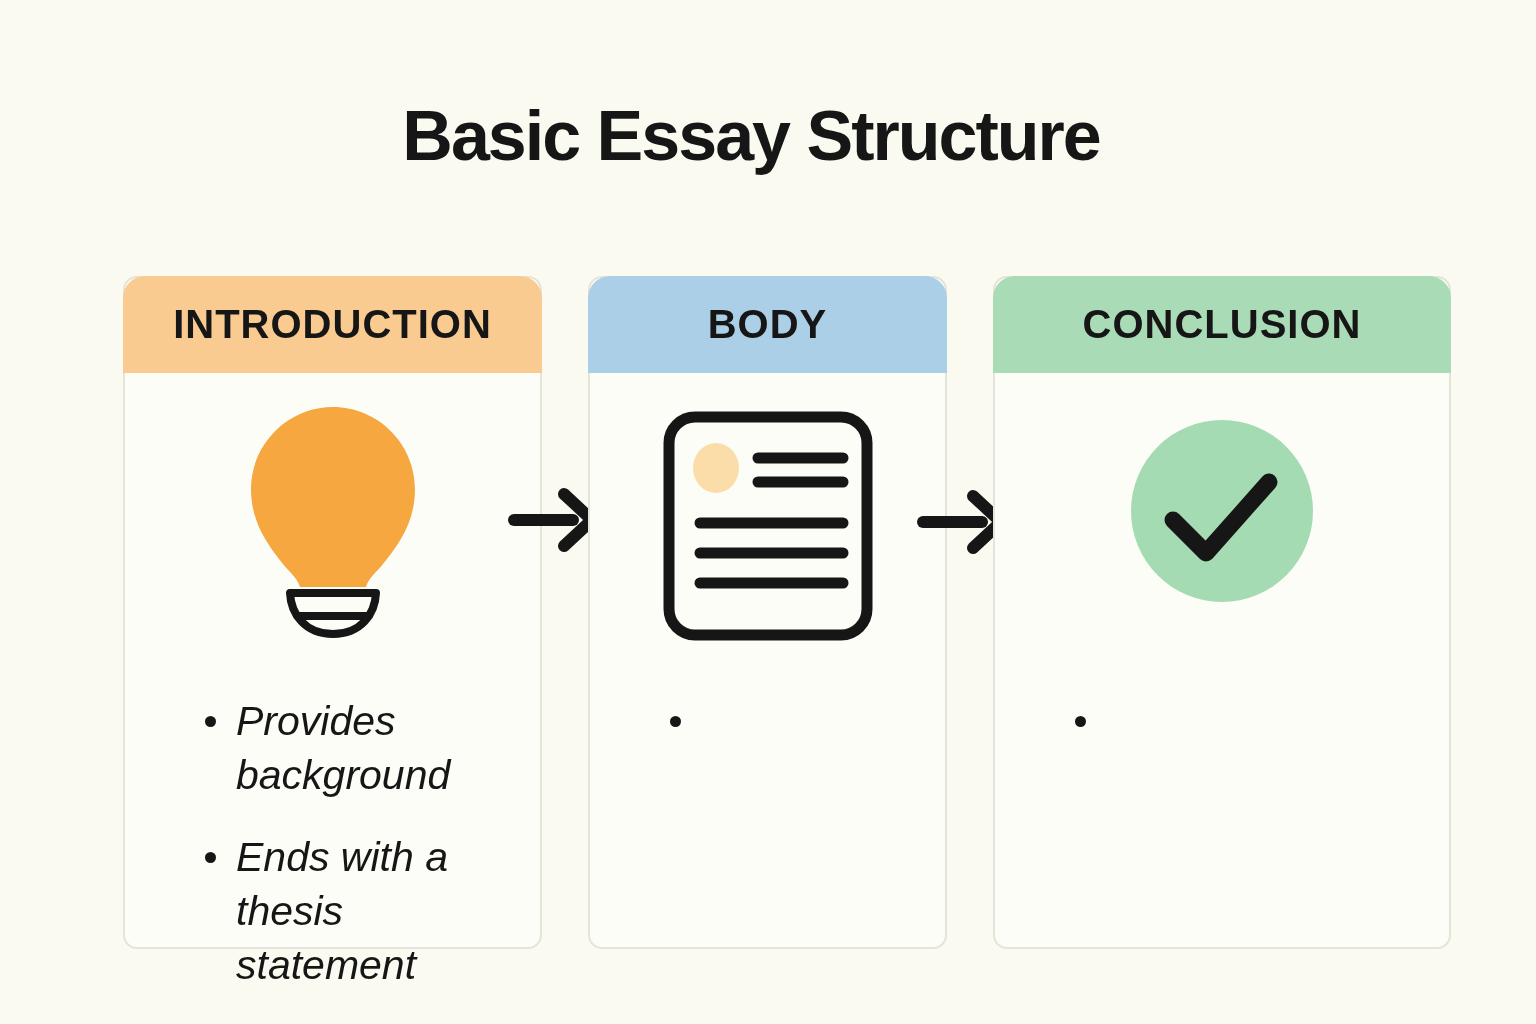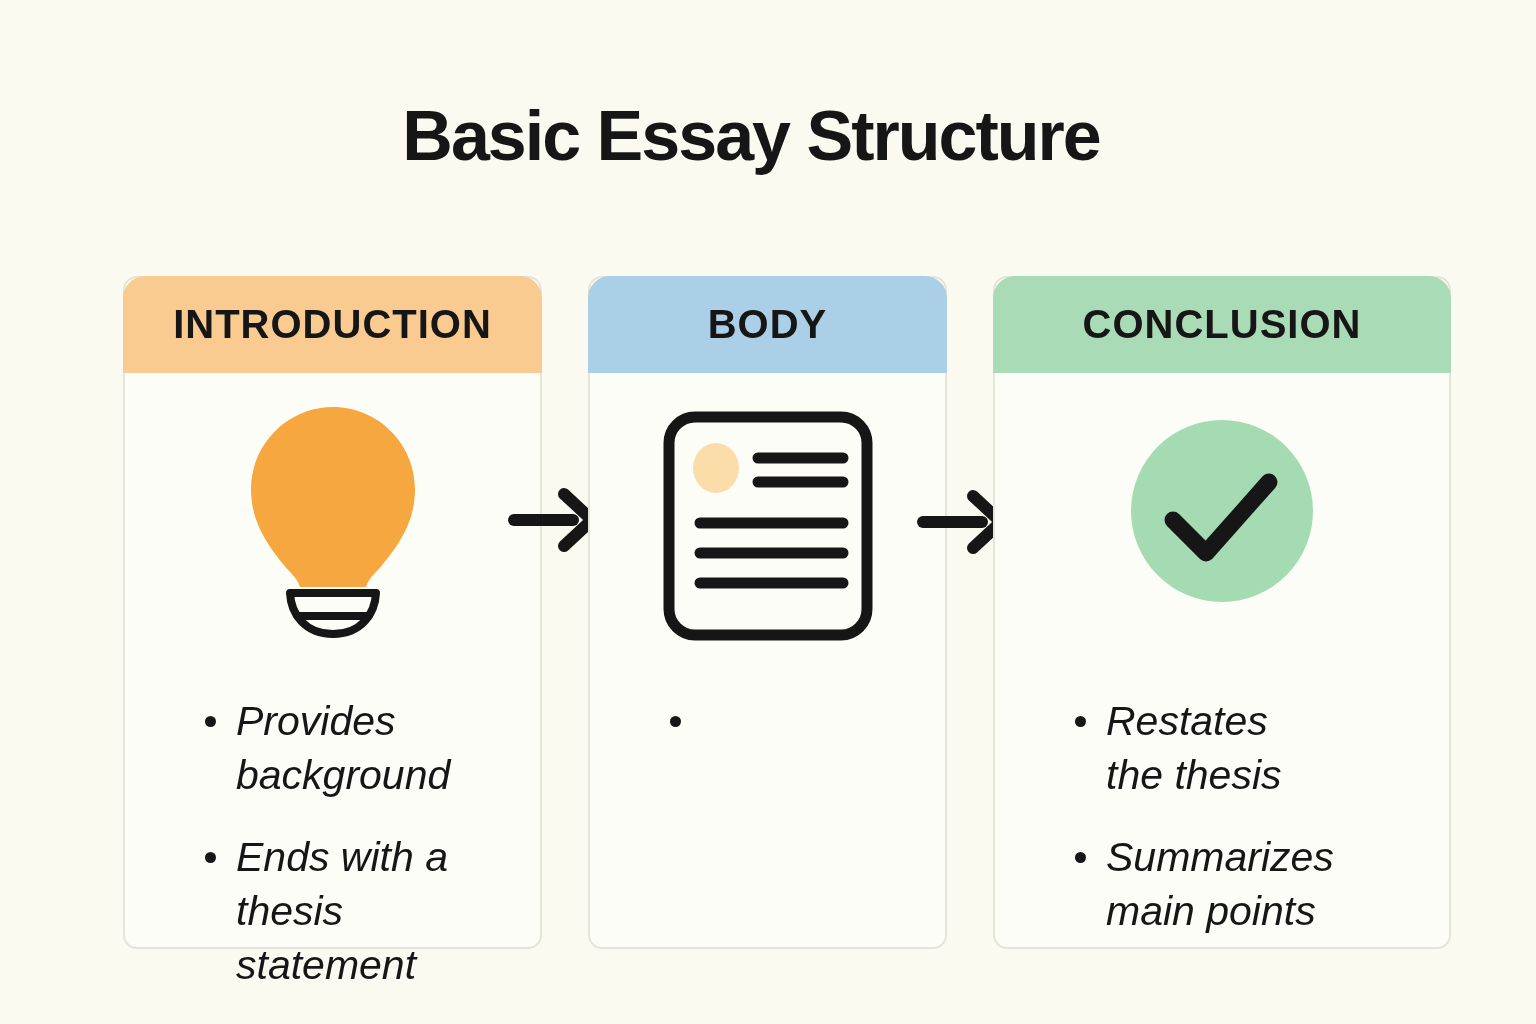--- a/index.html
+++ b/index.html
@@ -150,24 +150,17 @@
     </header>
     <div class="icon-row">
       <svg width="186" height="186" viewBox="0 0 186 186" aria-hidden="true">
         <circle cx="93" cy="93" r="91" fill="var(--c-check_circle)"></circle>
         <path d="M44 102 L77 135 L140 64" fill="none" stroke="var(--c-ink)" stroke-width="17" stroke-linecap="round" stroke-linejoin="round"></path>
       </svg>
     </div>
     <ul class="bullets">
       <li class="bullet-item">
         <span class="bullet-dot"></span>
-        <span class="bullet-text">Restates
-the thesis</span>
-      </li>
-      <li class="bullet-item">
-        <span class="bullet-dot"></span>
-        <span class="bullet-text">Summarizes
-main points</span>
       </li>
     </ul>
   </section>
 
 </div>
 
 </body></html>

